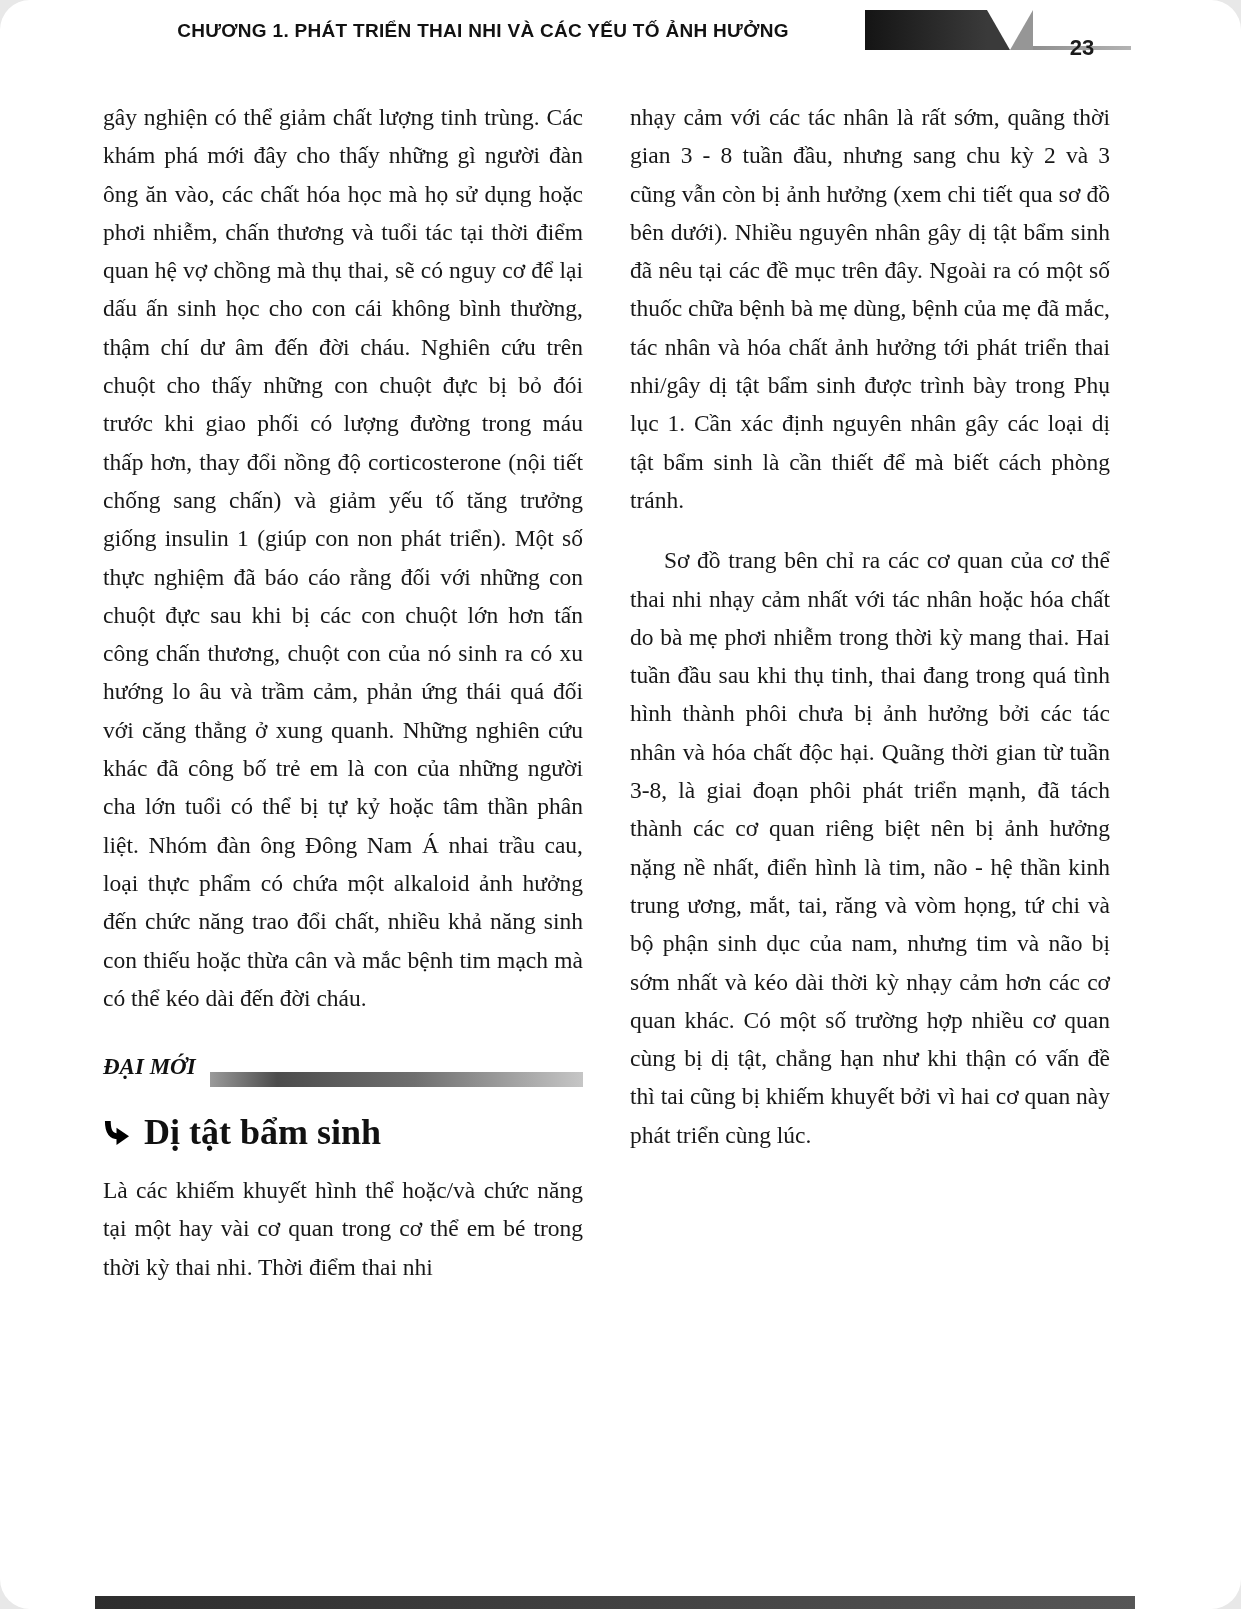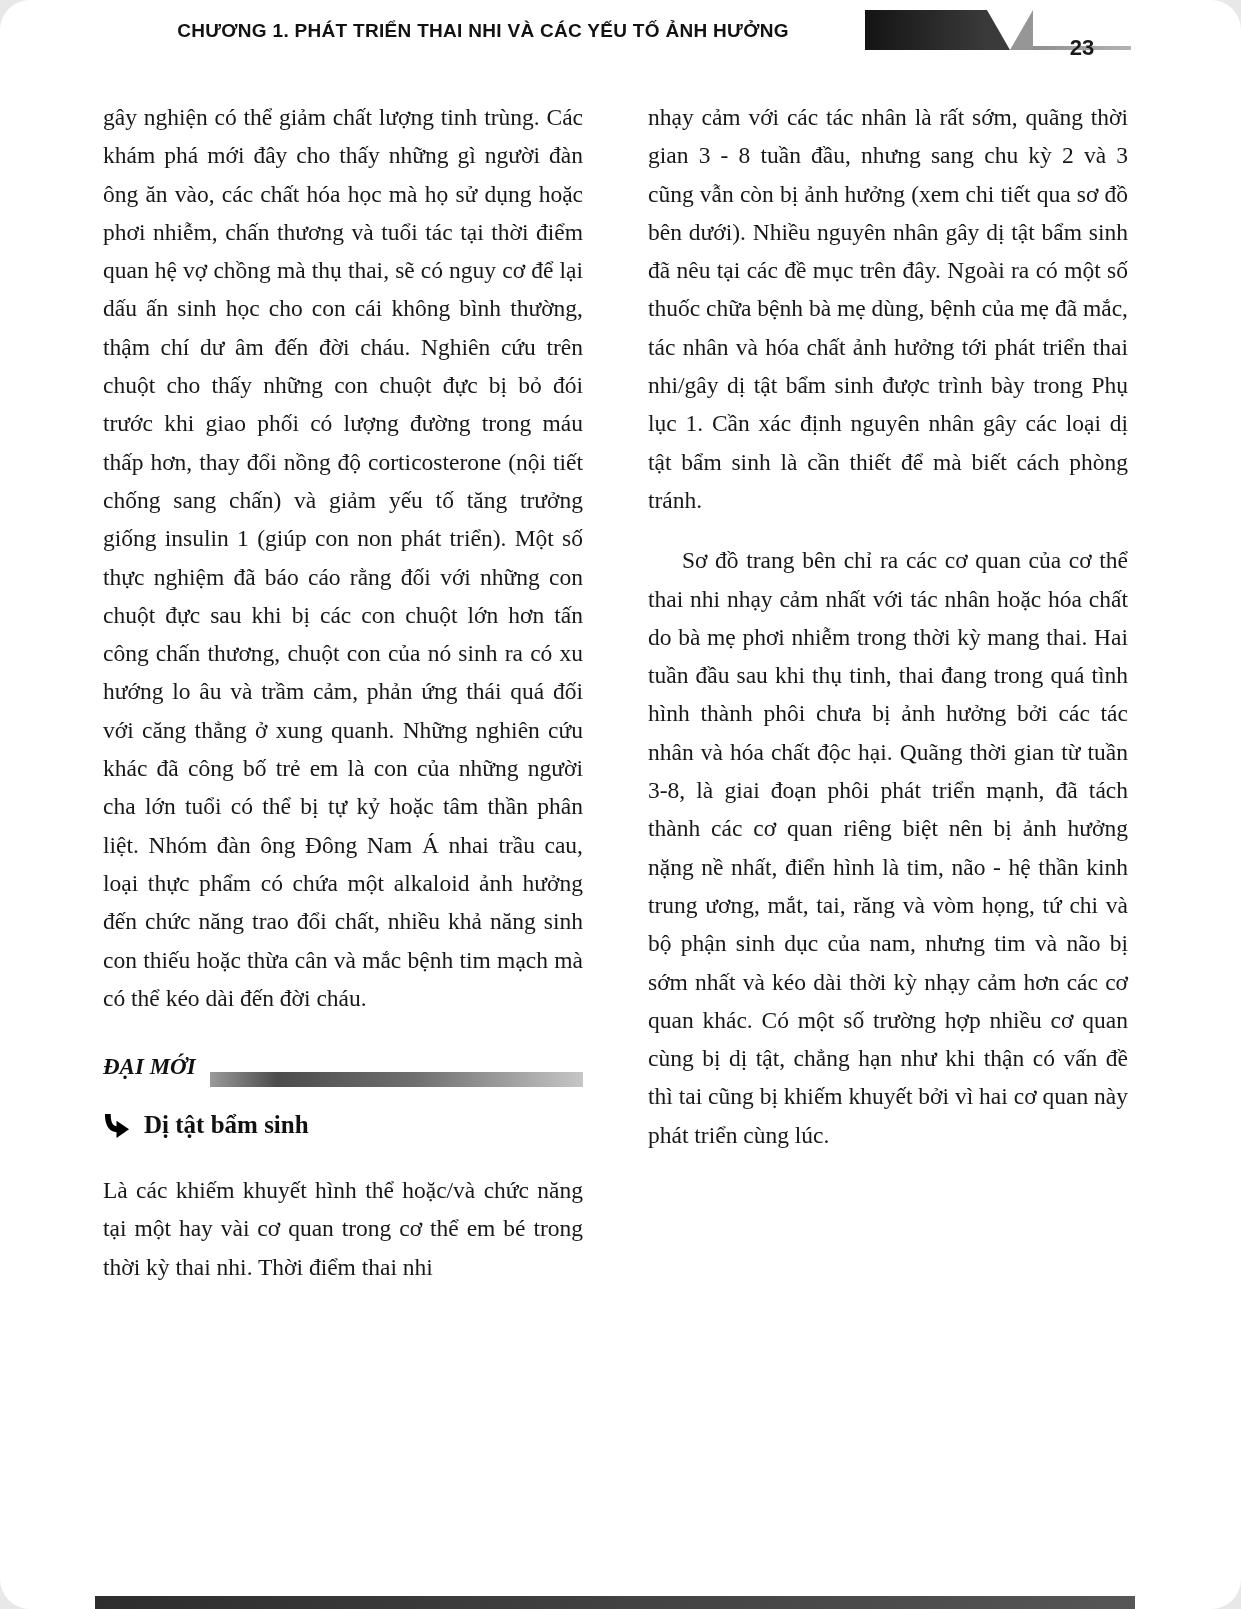--- a/index.html
+++ b/index.html
@@ -28,21 +28,21 @@
   .pn-triangle { width:46px; height:100%; position:relative;
     background:linear-gradient(90deg,#3a3a3a 50%, #969696 50%); }
   .pn-triangle::after { content:""; position:absolute; inset:0; background:#ffffff;
     clip-path:polygon(0 0, 100% 0, 50% 100%); }
   .pn-gray { flex:1; background:linear-gradient(90deg,#8f8f8f,#b3b3b3);
     display:flex; align-items:center; justify-content:center;margin-top:36px; }
   .page-number { font-family:"Liberation Sans", sans-serif; font-weight:bold;
     font-size:22px; color:#1b1b1b; }
 
   
-  .columns { position:absolute; top:98px; left:103px; display:flex; gap:65px; }
+  .columns { position:absolute; top:98px; left:103px; display:flex; gap:47px; }
   .col { width:480px; }
   .body-text {
     margin:0;
     font-size:23.5px;
     line-height:38.3px;
     text-align:justify;
     color:#181818;
   }
   .indent { text-indent:34px; }
   .p-gap { margin-top:22px; }
@@ -56,26 +56,26 @@
   .heading-line2 { display:flex; align-items:flex-end;font-style:italic; }
   .heading-bar {
     flex:1; height:15px; margin-left:14px; margin-top:4px;
     background:linear-gradient(90deg,#9a9a9a 0%, #4c4c4c 18%, #6f6f6f 55%, #c6c6c6 100%);
   }
 
   
   .subsection {
     display:flex; align-items:center; gap:14px;
     margin:24px 0 0 0;
-    font-size:25px; font-weight:bold; color:#111;
+    font-size:36px; font-weight:bold; color:#111;
   }
   .bullet-icon { display:inline-flex; width:27px; height:27px; }
   .bullet-icon svg { width:100%; height:100%; }
 
-  .para-after-sub { margin-top:32px; }
+  .para-after-sub { margin-top:18px; }
 
   
   .bottom-bar {
     position:absolute; left:95px; right:106px; bottom:0; height:13px;
     background:linear-gradient(90deg,#2d2d2d,#565656);
   }
 </style>
 </head>
 <body>
 

